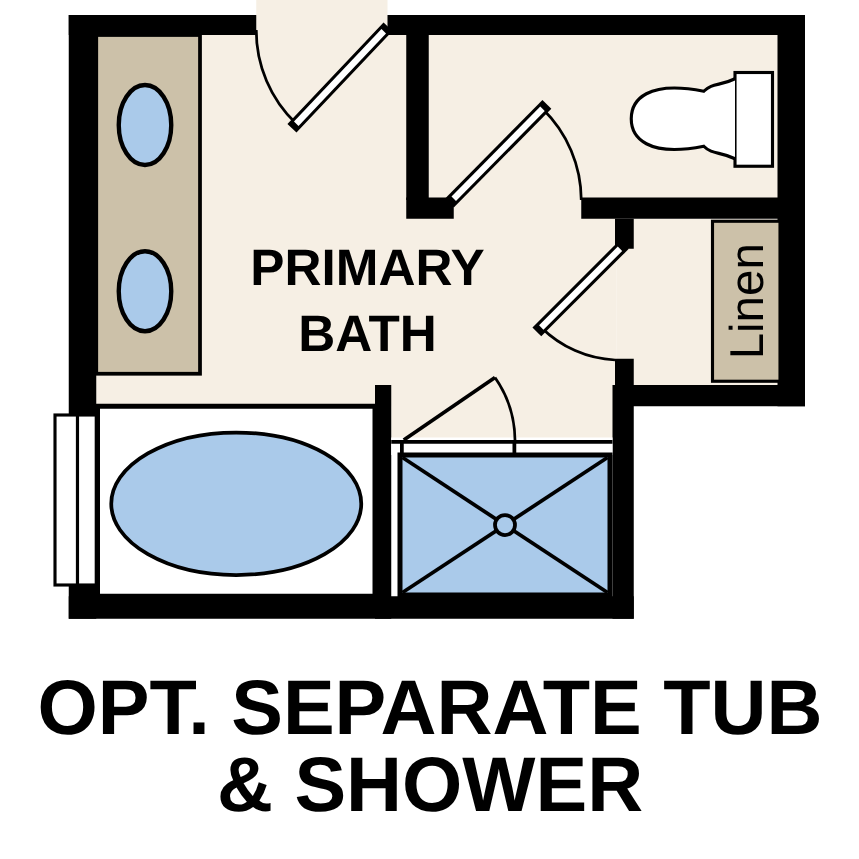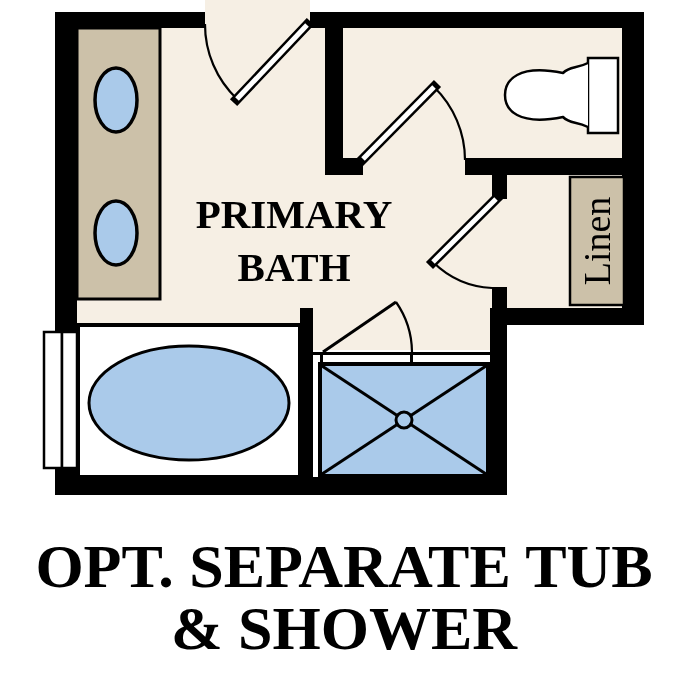--- a/index.html
+++ b/index.html
@@ -1,19 +1,19 @@
 <!DOCTYPE html>
 <html style="--bg: #ffffff; --floor: #f6efe4; --wall: #000000; --counter: #ccc1a9; --fixture_blue: #aacaea; --fixture_white: #ffffff; --text: #000000;"><head>
 <meta charset="utf-8">
 <style>
   html,body{margin:0;padding:0;background:#ffffff;}
   .stage{
     width:687px;height:687px;position:relative;overflow:hidden;
     background:var(--bg,#ffffff);
-    font-family:Liberation Serif, serif;
+    font-family:Liberation Sans, sans-serif;
   }
   svg{display:block;}
   .wall{fill:var(--wall,#000);}
   .floor{fill:var(--floor,#f6efe4);}
   .tan{fill:var(--counter,#ccc1a9);stroke:var(--wall,#000);}
   .blue{fill:var(--fixture_blue,#aacaea);stroke:var(--wall,#000);}
   .white-fix{fill:var(--fixture_white,#fff);stroke:var(--wall,#000);}
   .arc{fill:none;stroke:var(--wall,#000);stroke-width:2.2;}
   .leaf-outline{stroke:var(--wall,#000);stroke-width:10;stroke-linecap:square;}
   .leaf-core{stroke:#ffffff;stroke-width:5;stroke-linecap:butt;}

